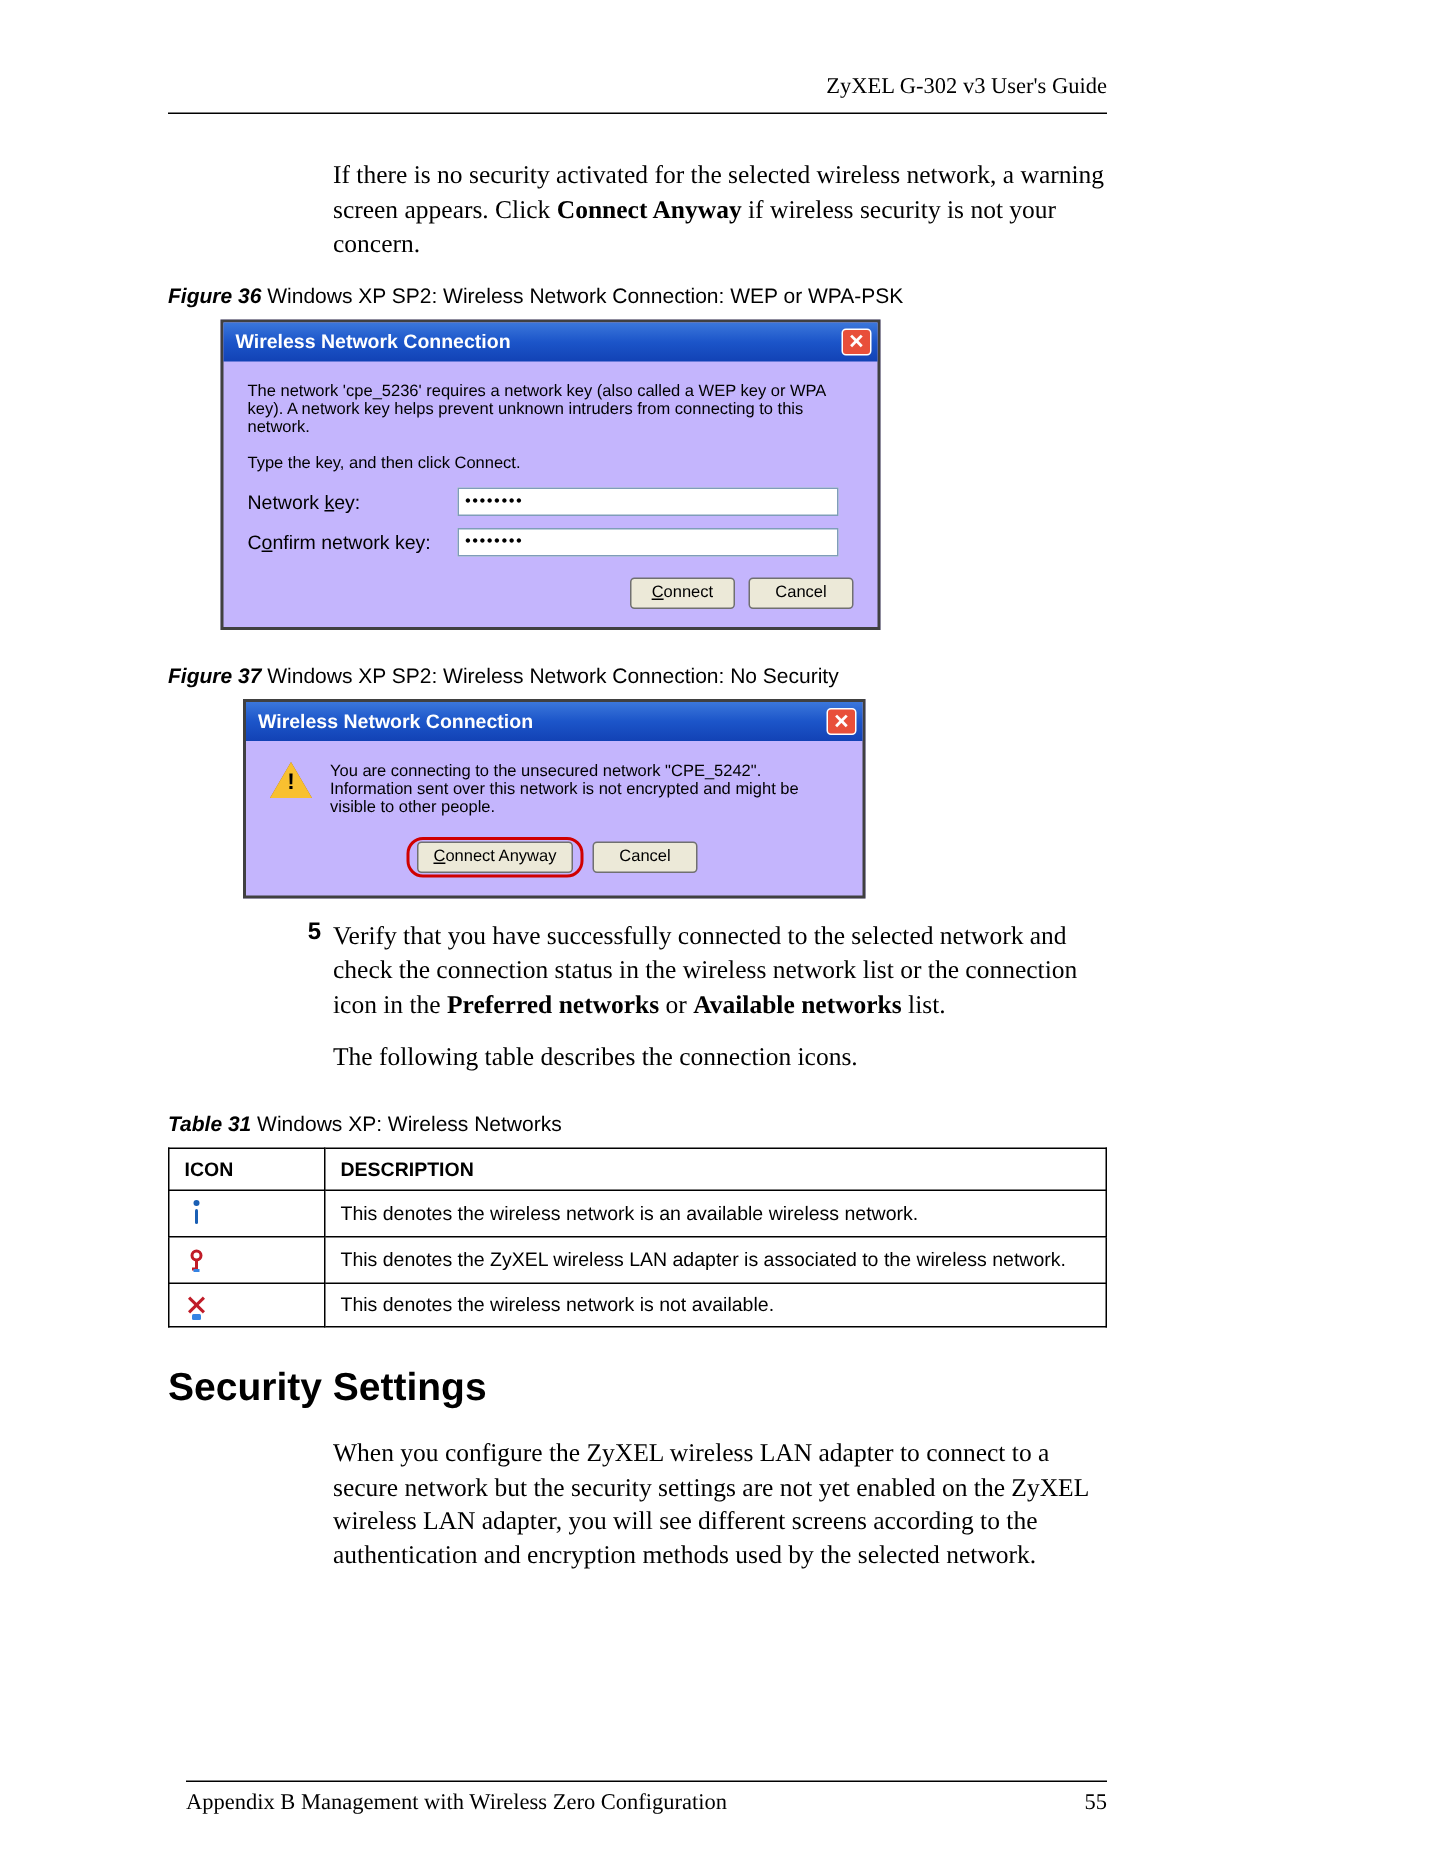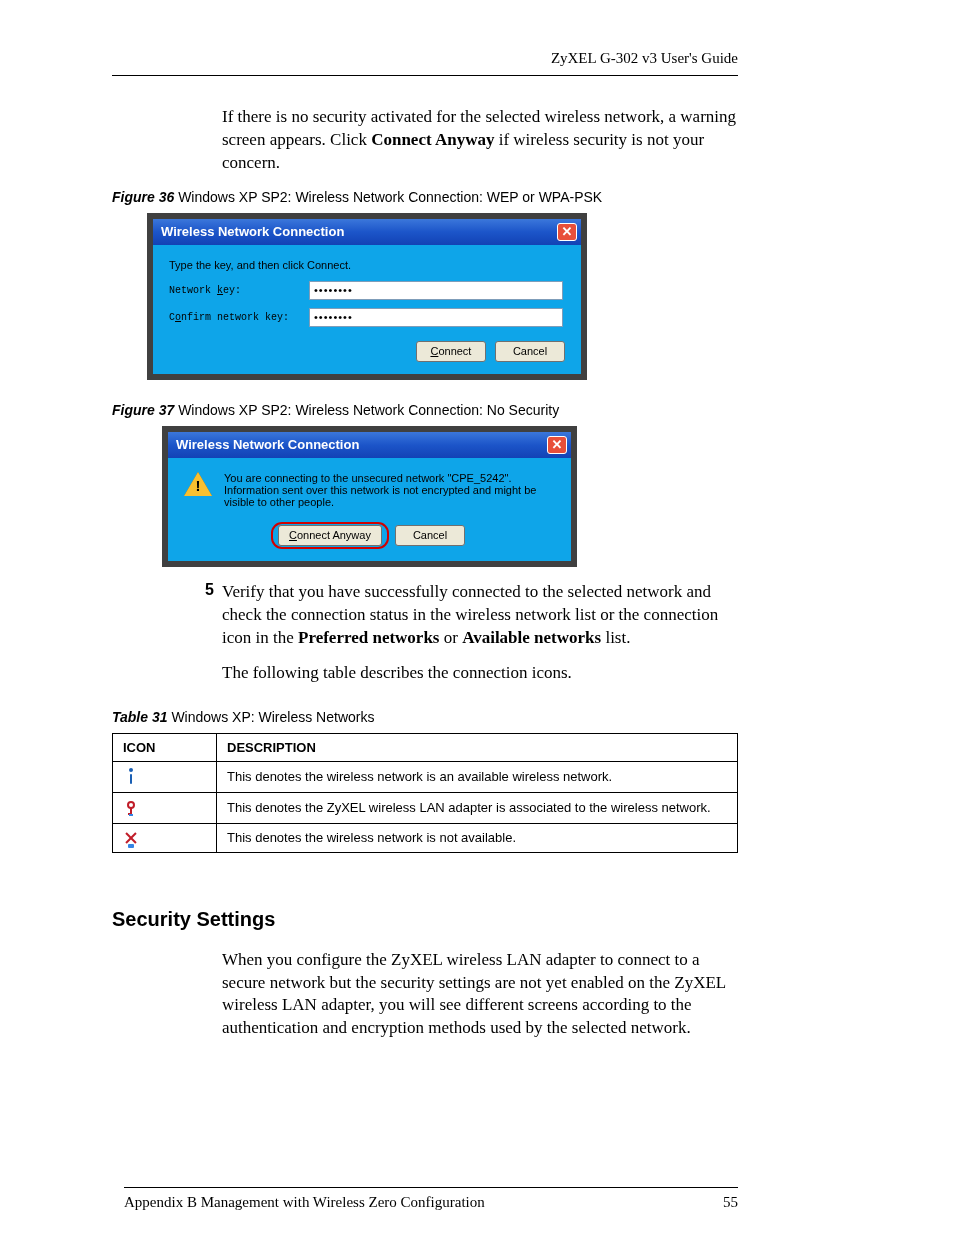--- a/index.html
+++ b/index.html
@@ -33,22 +33,22 @@
     margin: 0 0 14px 0;
   }
   .caption {
     font-family: Arial, Helvetica, sans-serif;
     font-size: 14px;
     margin: 10px 0 8px 0;
   }
   .caption .bold { font-weight: bold; font-style: italic; }
   
   .xp-dialog {
-    border: 6px solid #404040;
-    background: #0ea5e9;
+    border: 2px solid #404040;
+    background: #c4b5fd;
     font-family: Tahoma, Arial, sans-serif;
     margin-left: 0;
   }
   .xp-titlebar {
     background: linear-gradient(to bottom, #3b77db 0%, #1c55c9 50%, #1242b5 100%);
     color: #fff;
     font-weight: bold;
     font-size: 13px;
     padding: 4px 4px 4px 8px;
     display: flex;
@@ -61,21 +61,21 @@
     border: 1px solid #fff;
     border-radius: 3px;
     color: #fff;
     font-family: Arial, sans-serif;
     font-weight: bold;
     font-size: 13px;
     text-align: center;
     line-height: 15px;
   }
   .xp-body { padding: 14px 16px 12px 16px; font-size: 11px; color: #000; }
-  .xp-label { font-size: 10px; font-family: Liberation Mono, monospace; }
+  .xp-label { font-size: 13px; }
   .xp-input {
     width: 254px; height: 19px;
     border: 1px solid #7f9db9;
     background: #fff;
     font-size: 11px;
     padding: 0 4px;
     letter-spacing: 1px;
   }
   .xp-btn {
     height: 21px;
@@ -170,22 +170,22 @@
   .ico-notavail::before { transform: rotate(45deg); }
   .ico-notavail::after  { transform: rotate(-45deg); }
   .ico-notavail-base {
     position: absolute; bottom: -2px; left: 5px;
     width: 6px; height: 4px; background: #3584e4; border-radius: 1px;
   }
 
   h2.sec-title {
     font-family: Arial, Helvetica, sans-serif;
     font-weight: bold;
-    font-size: 20px;
-    margin: 55px 0 18px 0;
+    font-size: 26px;
+    margin: 24px 0 18px 0;
   }
 
   .footer {
     position: absolute;
     bottom: 24px;
     left: 112px; right: 112px; margin-left: 12px;
   }
   .hr-bot {
     border: none; border-top: 1.5px solid #000;
     margin: 0 0 6px 0;
@@ -212,20 +212,21 @@
   <div class="caption">
     <span class="bold">Figure 36</span><span>   Windows XP SP2: Wireless Network Connection: WEP or WPA-PSK</span>
   </div>
 
   <div class="xp-dialog dlg1">
     <div class="xp-titlebar">
       <span>Wireless Network Connection</span>
       <div class="xp-close">✕</div>
     </div>
     <div class="xp-body">
+      <div style="margin-bottom:12px;">The network 'cpe_5236' requires a network key (also called a WEP key or WPA key). A network key helps prevent unknown intruders from connecting to this network.</div>
       <div>Type the key, and then click Connect.</div>
       <div class="dlg1-grid">
         <div class="xp-label"><span>Network </span><u class="mn">k</u><span>ey:</span></div>
         <input class="xp-input" value="••••••••" style="">
         <div class="xp-label"><span>C</span><u class="mn">o</u><span>nfirm network key:</span></div>
         <input class="xp-input" value="••••••••" style="">
       </div>
       <div class="dlg1-btns">
         <button class="xp-btn"><u class="mn">C</u><span>onnect</span></button>
         <button class="xp-btn">Cancel</button>

